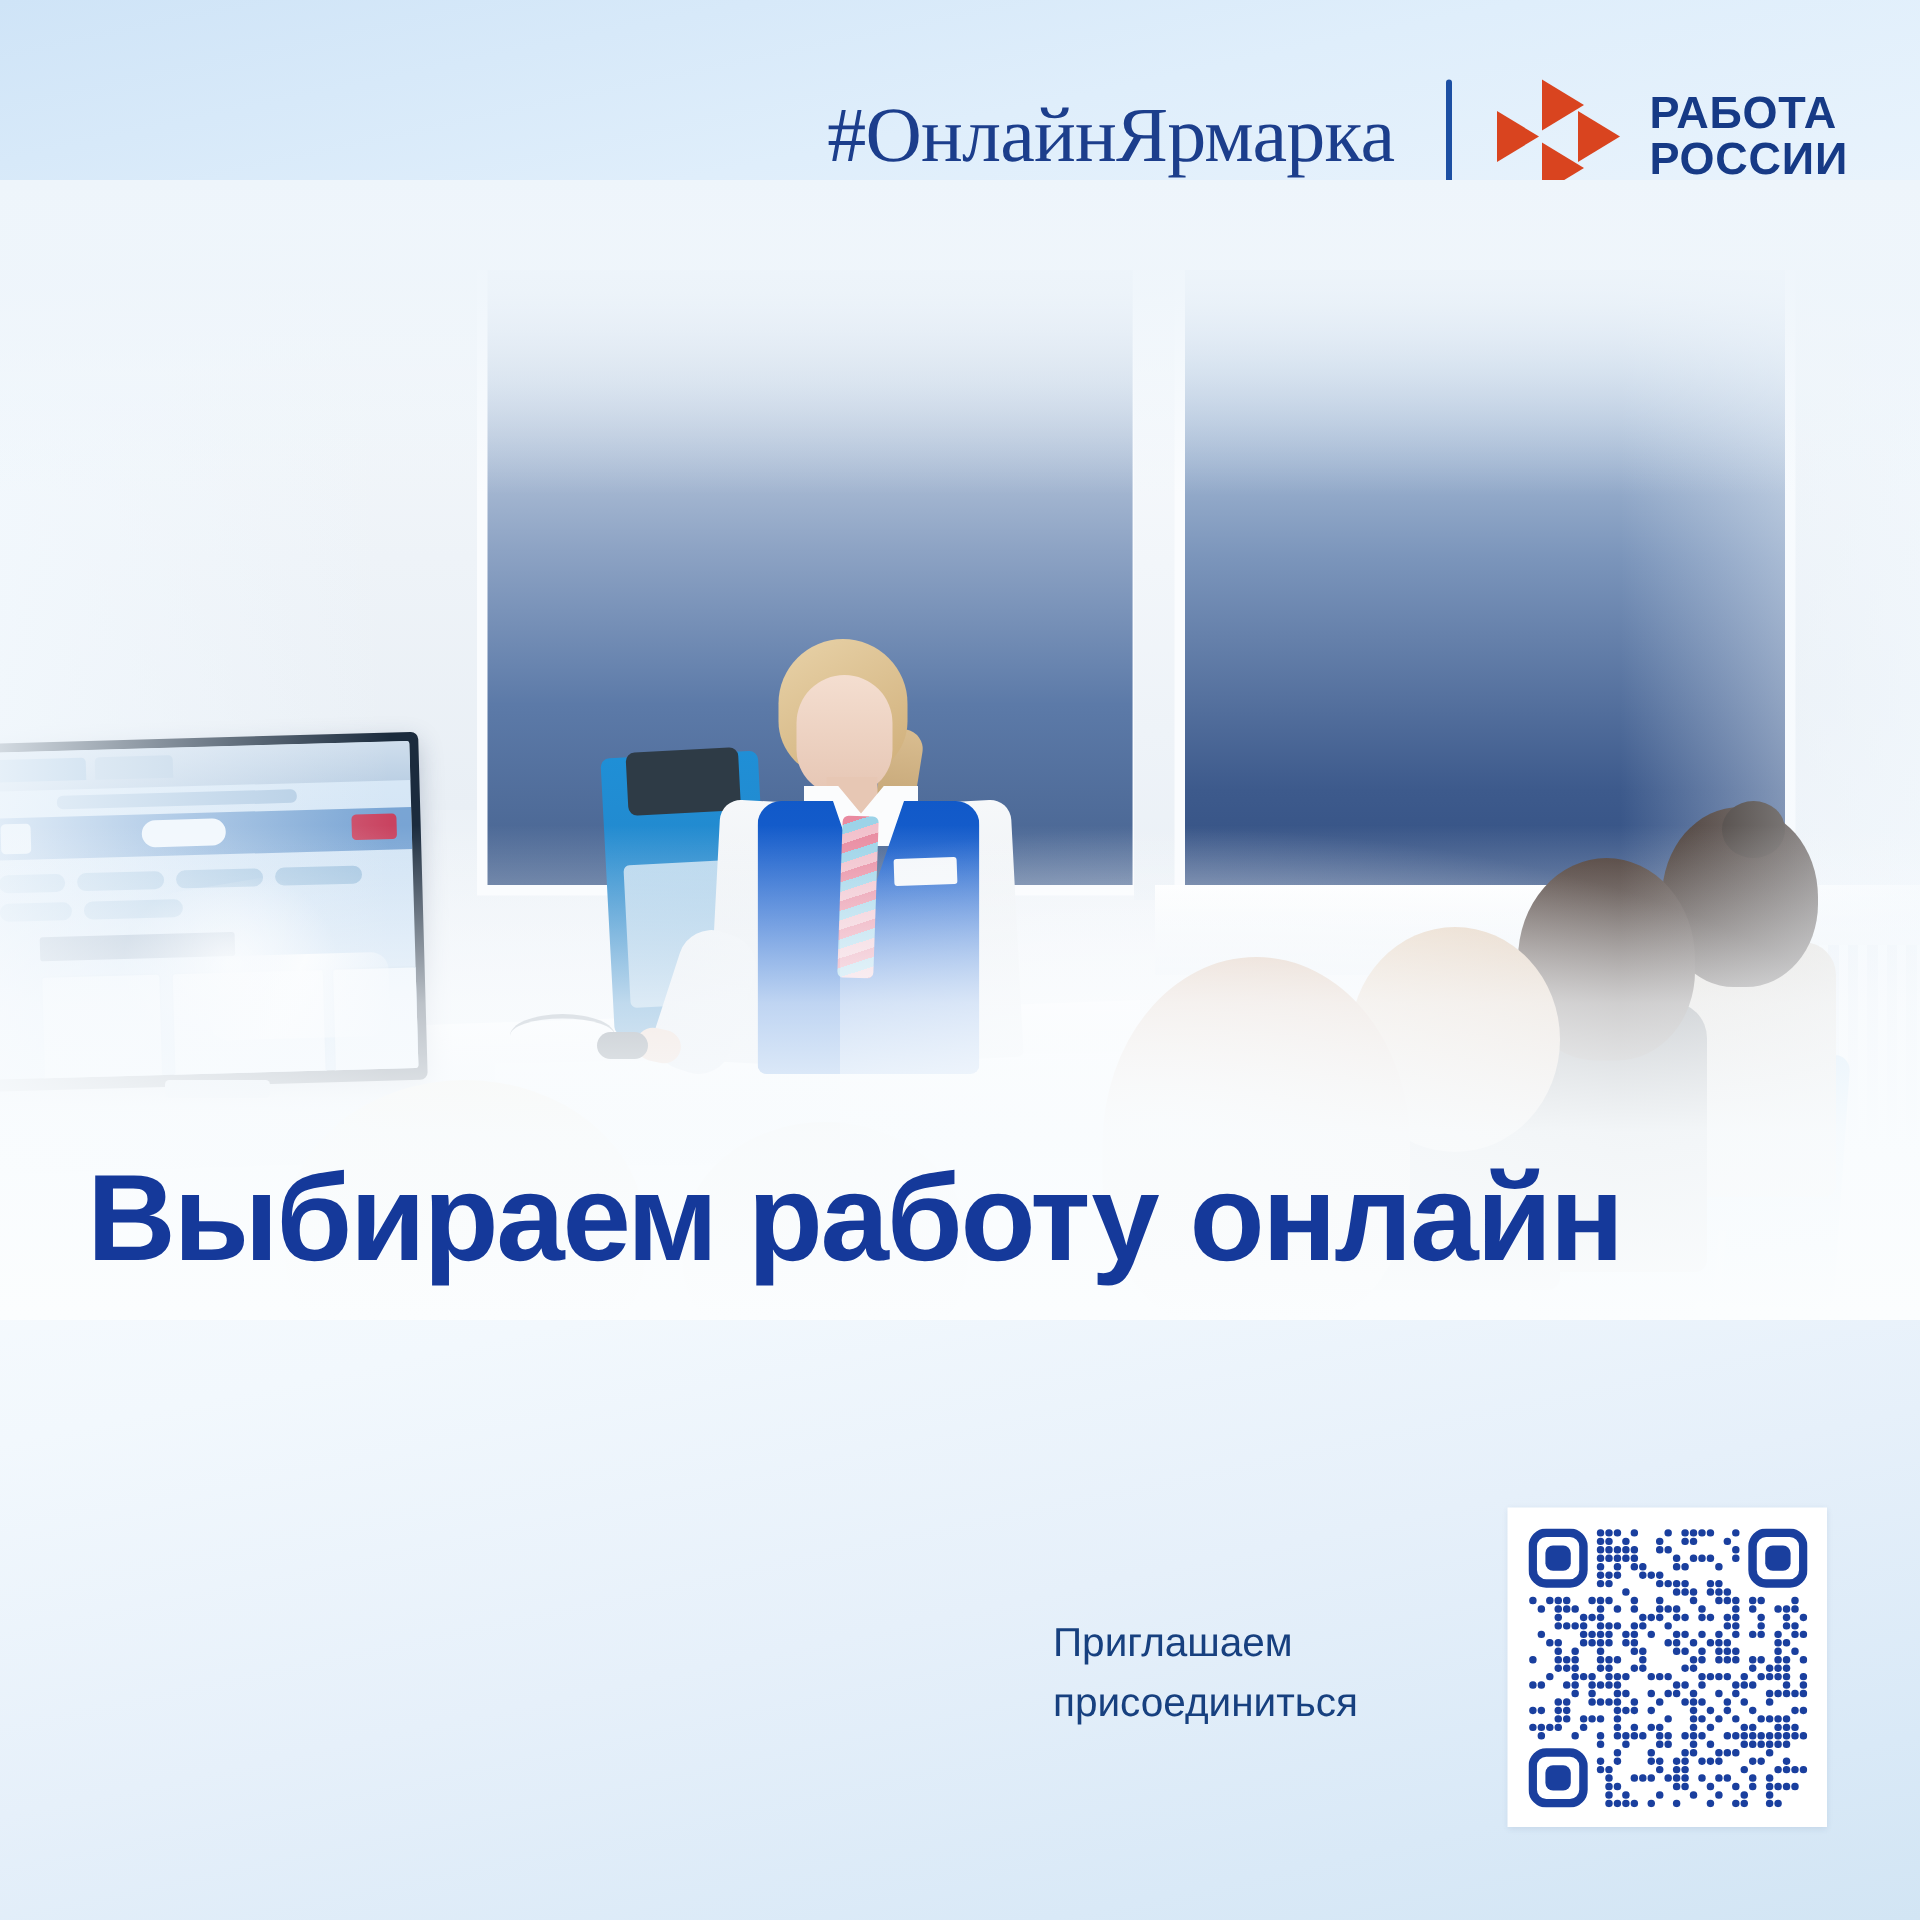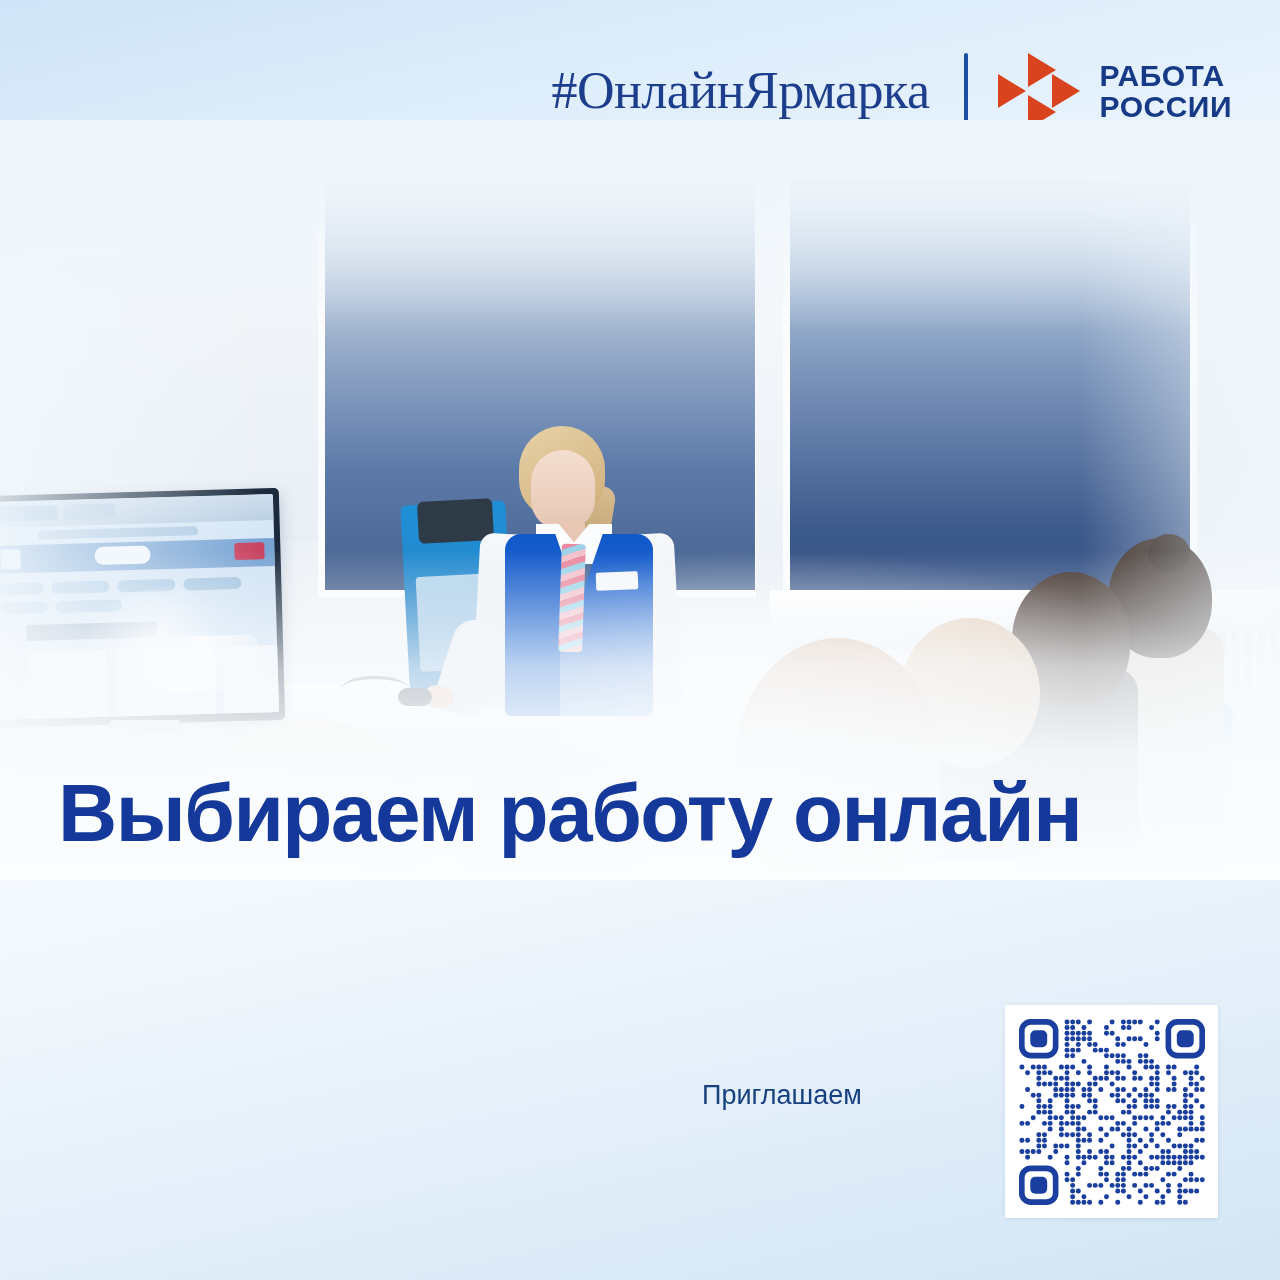--- a/index.html
+++ b/index.html
@@ -325,20 +325,21 @@
       <div class="fade-top"></div>
       <div class="fade-bottom"></div>
     </div>
   </div>
 
 
   <div class="headline">Выбираем работу онлайн</div>
 
   <div class="invite">
     <div>Приглашаем</div>
+    <div>присоединиться</div>
   </div>
 
   <div class="qr-card">
     <svg class="qr-svg" viewBox="0 0 33 33" shape-rendering="geometricPrecision">
       <rect width="33" height="33" fill="#ffffff"></rect>
       <g id="qr-modules" fill="#1a3f9e">
           <rect x="8.08" y="0.08" width="0.88" height="0.88" rx="0.42"></rect>
           <rect x="9.08" y="0.08" width="0.88" height="0.88" rx="0.42"></rect>
           <rect x="10.08" y="0.08" width="0.88" height="0.88" rx="0.42"></rect>
           <rect x="12.08" y="0.08" width="0.88" height="0.88" rx="0.42"></rect>

